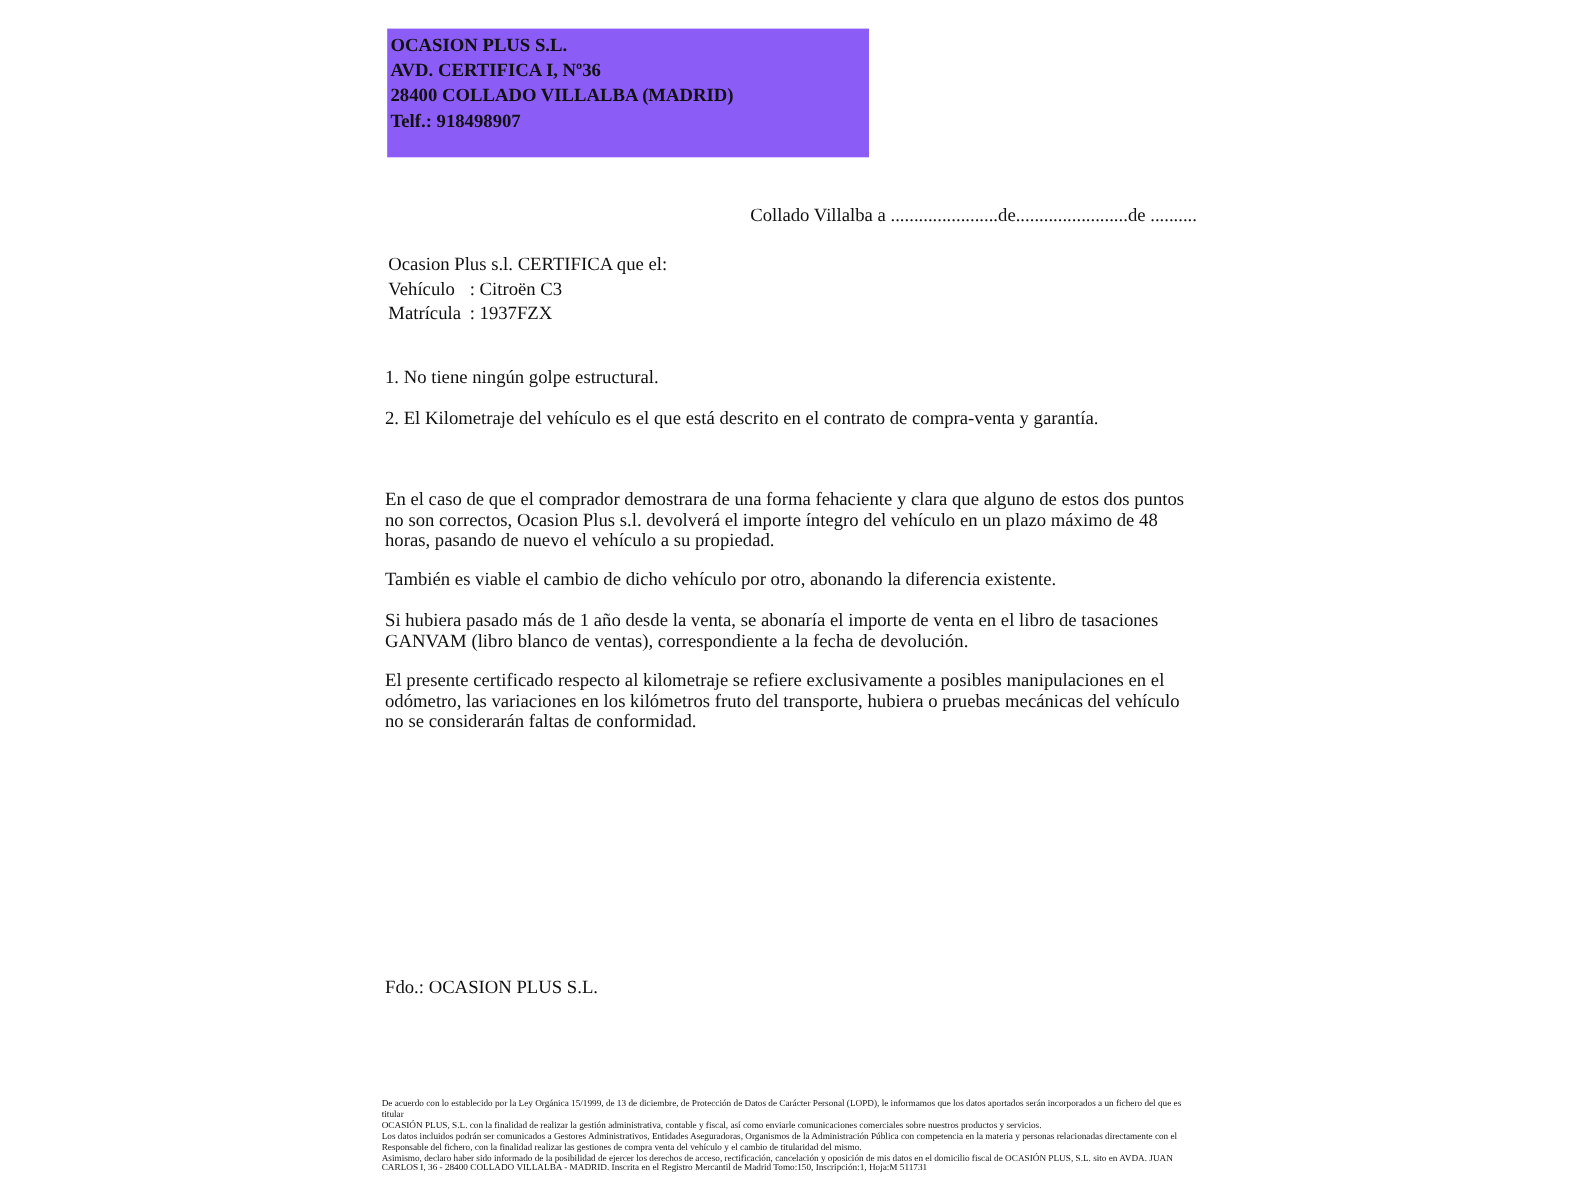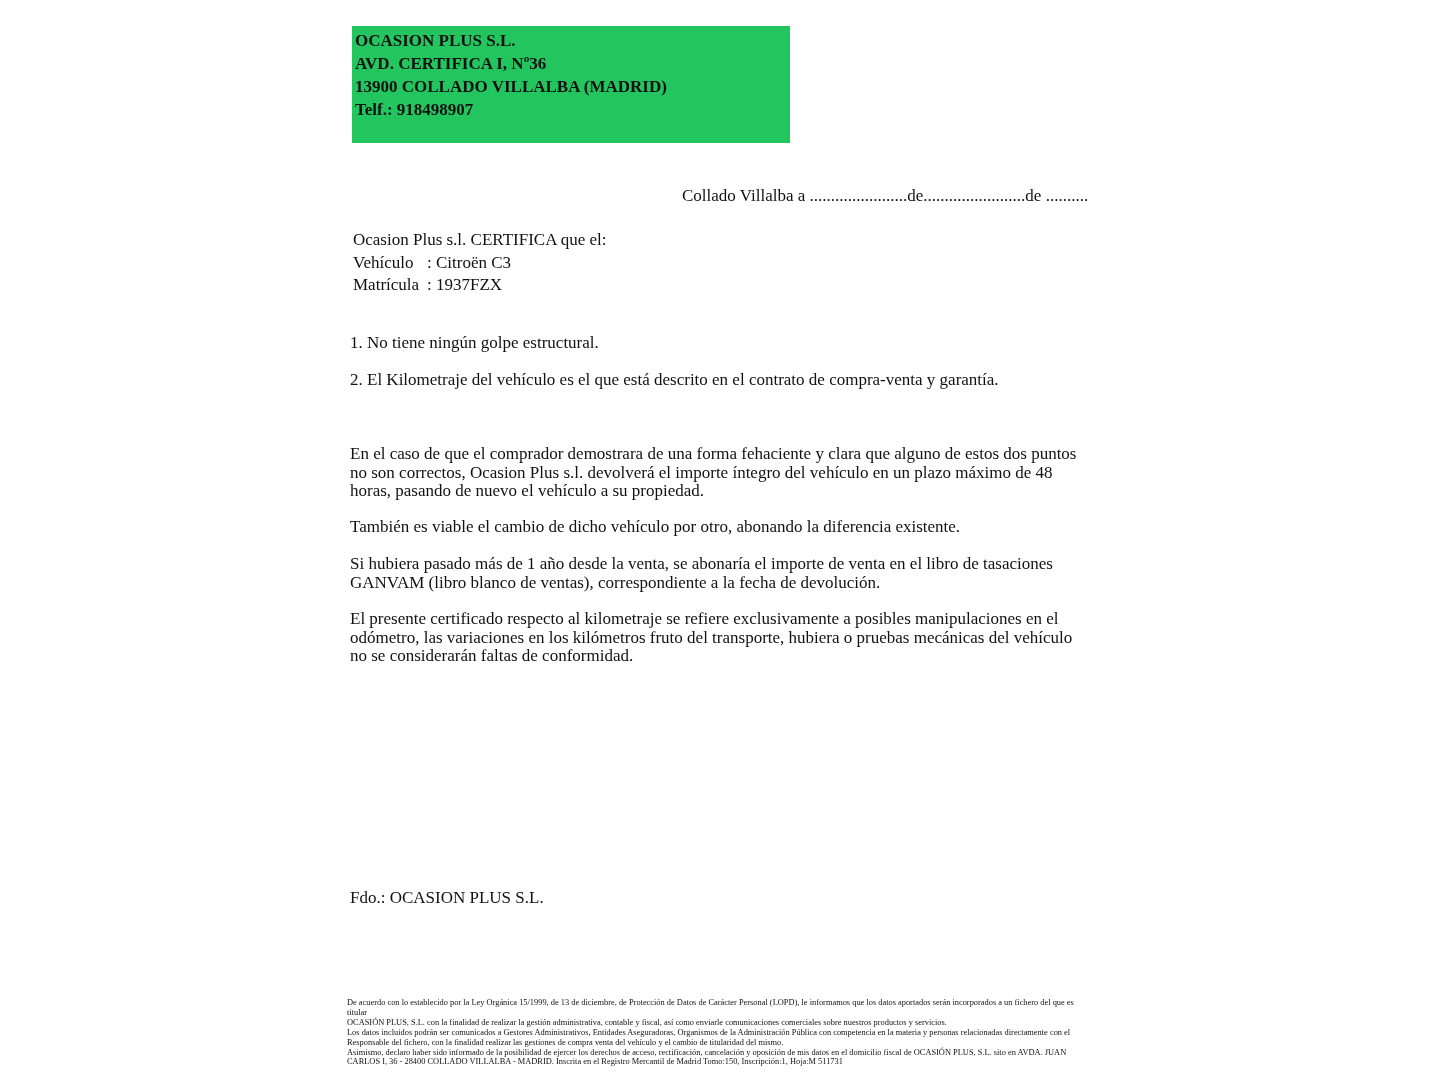--- a/index.html
+++ b/index.html
@@ -1,36 +1,36 @@
 <!DOCTYPE html>
 <html><head>
   <meta charset="utf-8">
   <style>
     html, body { margin:0; padding:0; background:#ffffff; }
     body { width:1440px; height:1080px; position:relative; overflow:hidden;
            font-family:"Liberation Serif", serif; color:#111; }
     .header-box { position:absolute; left:352px; top:26px; width:438px; height:117px;
-                  background:#22c55e; box-sizing:border-box; padding:3px 0 0 3px; }
+                  background:#8b5cf6; box-sizing:border-box; padding:3px 0 0 3px; }
     .header-box div { font-weight:bold; font-size:17px; line-height:23px; }
     .date-line { position:absolute; left:682px; top:186px; font-size:17px; }
     .cert { position:absolute; left:353px; top:229px; font-size:17px; line-height:22.5px; }
     .cert .row { display:flex; }
     .cert .lbl { width:74px; display:inline-block; }
     .points { position:absolute; left:350px; font-size:17px; }
     .para { position:absolute; left:350px; width:735px; font-size:17px; line-height:18.5px; }
     .sign { position:absolute; left:350px; top:848px; font-size:17px;margin-top:40px; }
     .footer { position:absolute; left:347px; top:998px; width:745px; font-size:8.4px; line-height:9.9px; }
   </style>
 </head>
 <body>
 
 <div class="header-box">
   <div>OCASION PLUS S.L.</div>
   <div>AVD. CERTIFICA I, Nº36</div>
-  <div>13900 COLLADO VILLALBA (MADRID)</div>
+  <div>28400 COLLADO VILLALBA (MADRID)</div>
   <div>Telf.: 918498907</div>
 </div>
 
 <div class="date-line">Collado Villalba a .......................de........................de ..........</div>
 
 <div class="cert">
   <div>Ocasion Plus s.l. CERTIFICA que el:</div>
   <div class="row">
     <span class="lbl">Vehículo</span>
     <span>: Citroën C3</span>

